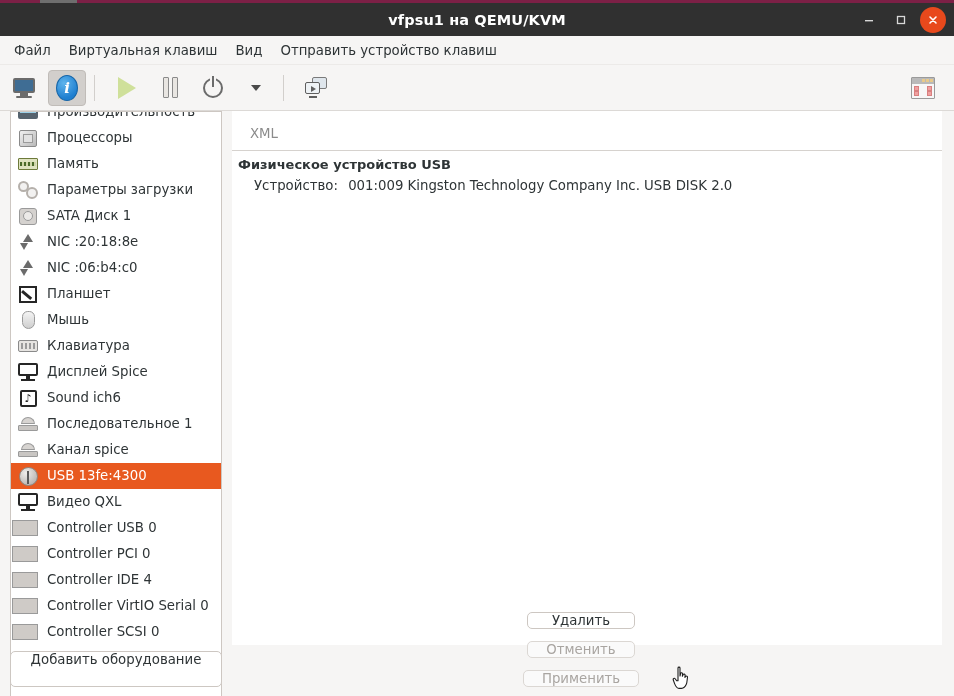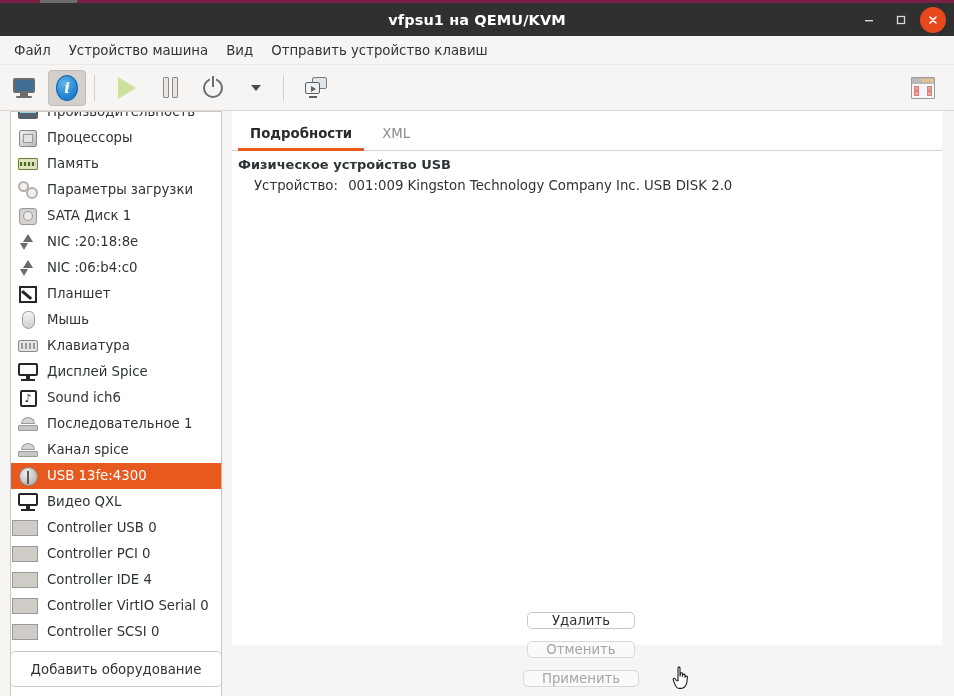--- a/index.html
+++ b/index.html
@@ -266,21 +266,21 @@
                   border-radius:1px; }
   .i-ctrl .card::after { content:""; position:absolute; left:2px; top:3px; width:8px; height:4px;
                          background:#5c6213; }
   .i-ctrl .tab { position:absolute; right:0; top:0; width:4px; height:16px; background:#cfcbc7;
                  border:1px solid #9a9a9a; }
 
   
   .add-btn {
     position: absolute; left: 10px; top: 540px; width: 212px; height: 36px;
     background: #ffffff; border: 1px solid #cdc7c2; border-radius: 5px;
-    display: flex; align-items: center; justify-content: center;
+    display: flex; align-items: flex-start; justify-content: center;
     font-size: 13.3px; color: #2e3436;
   }
 
   
   .panel {
     position: absolute; left: 232px; top: 0; width: 710px; height: 534px;
     background: #ffffff;
   }
   .tabs {
     position: absolute; top: 0; left: 0; width: 710px; height: 40px;
@@ -353,21 +353,21 @@
       <div class="win-btn close">
         <svg width="12" height="12" viewBox="0 0 12 12">
             <path d="M3 3 L9 9 M9 3 L3 9" stroke="#ffffff" stroke-width="1.6" stroke-linecap="round"></path>
           </svg>
       </div>
     </div>
   </div>
 
   <div class="menubar">
     <div class="menu-item">Файл</div>
-    <div class="menu-item">Устройство машина</div>
+    <div class="menu-item">Виртуальная клавиш</div>
     <div class="menu-item">Вид</div>
     <div class="menu-item">Отправить устройство клавиш</div>
   </div>
 
   <div class="toolbar">
     <div class="tb-btn">
       <span class="ico-monitor">
         <span class="screen"></span>
           <span class="stand"></span>
           <span class="base"></span>
@@ -578,21 +578,20 @@
           <span class="lbl">Controller SCSI 0</span>
         </div>
       </div>
 
     <div class="add-btn">
       <span>Добавить оборудование</span>
     </div>
 
     <div class="panel">
       <div class="tabs">
-        <div class="tab active">Подробности</div>
         <div class="tab">XML</div>
       </div>
       <div class="detail">
         <h3>Физическое устройство USB</h3>
         <div class="row">
           <span class="k">Устройство:</span>
           <span class="v">001:009 Kingston Technology Company Inc. USB DISK 2.0</span>
         </div>
       </div>
     </div>

